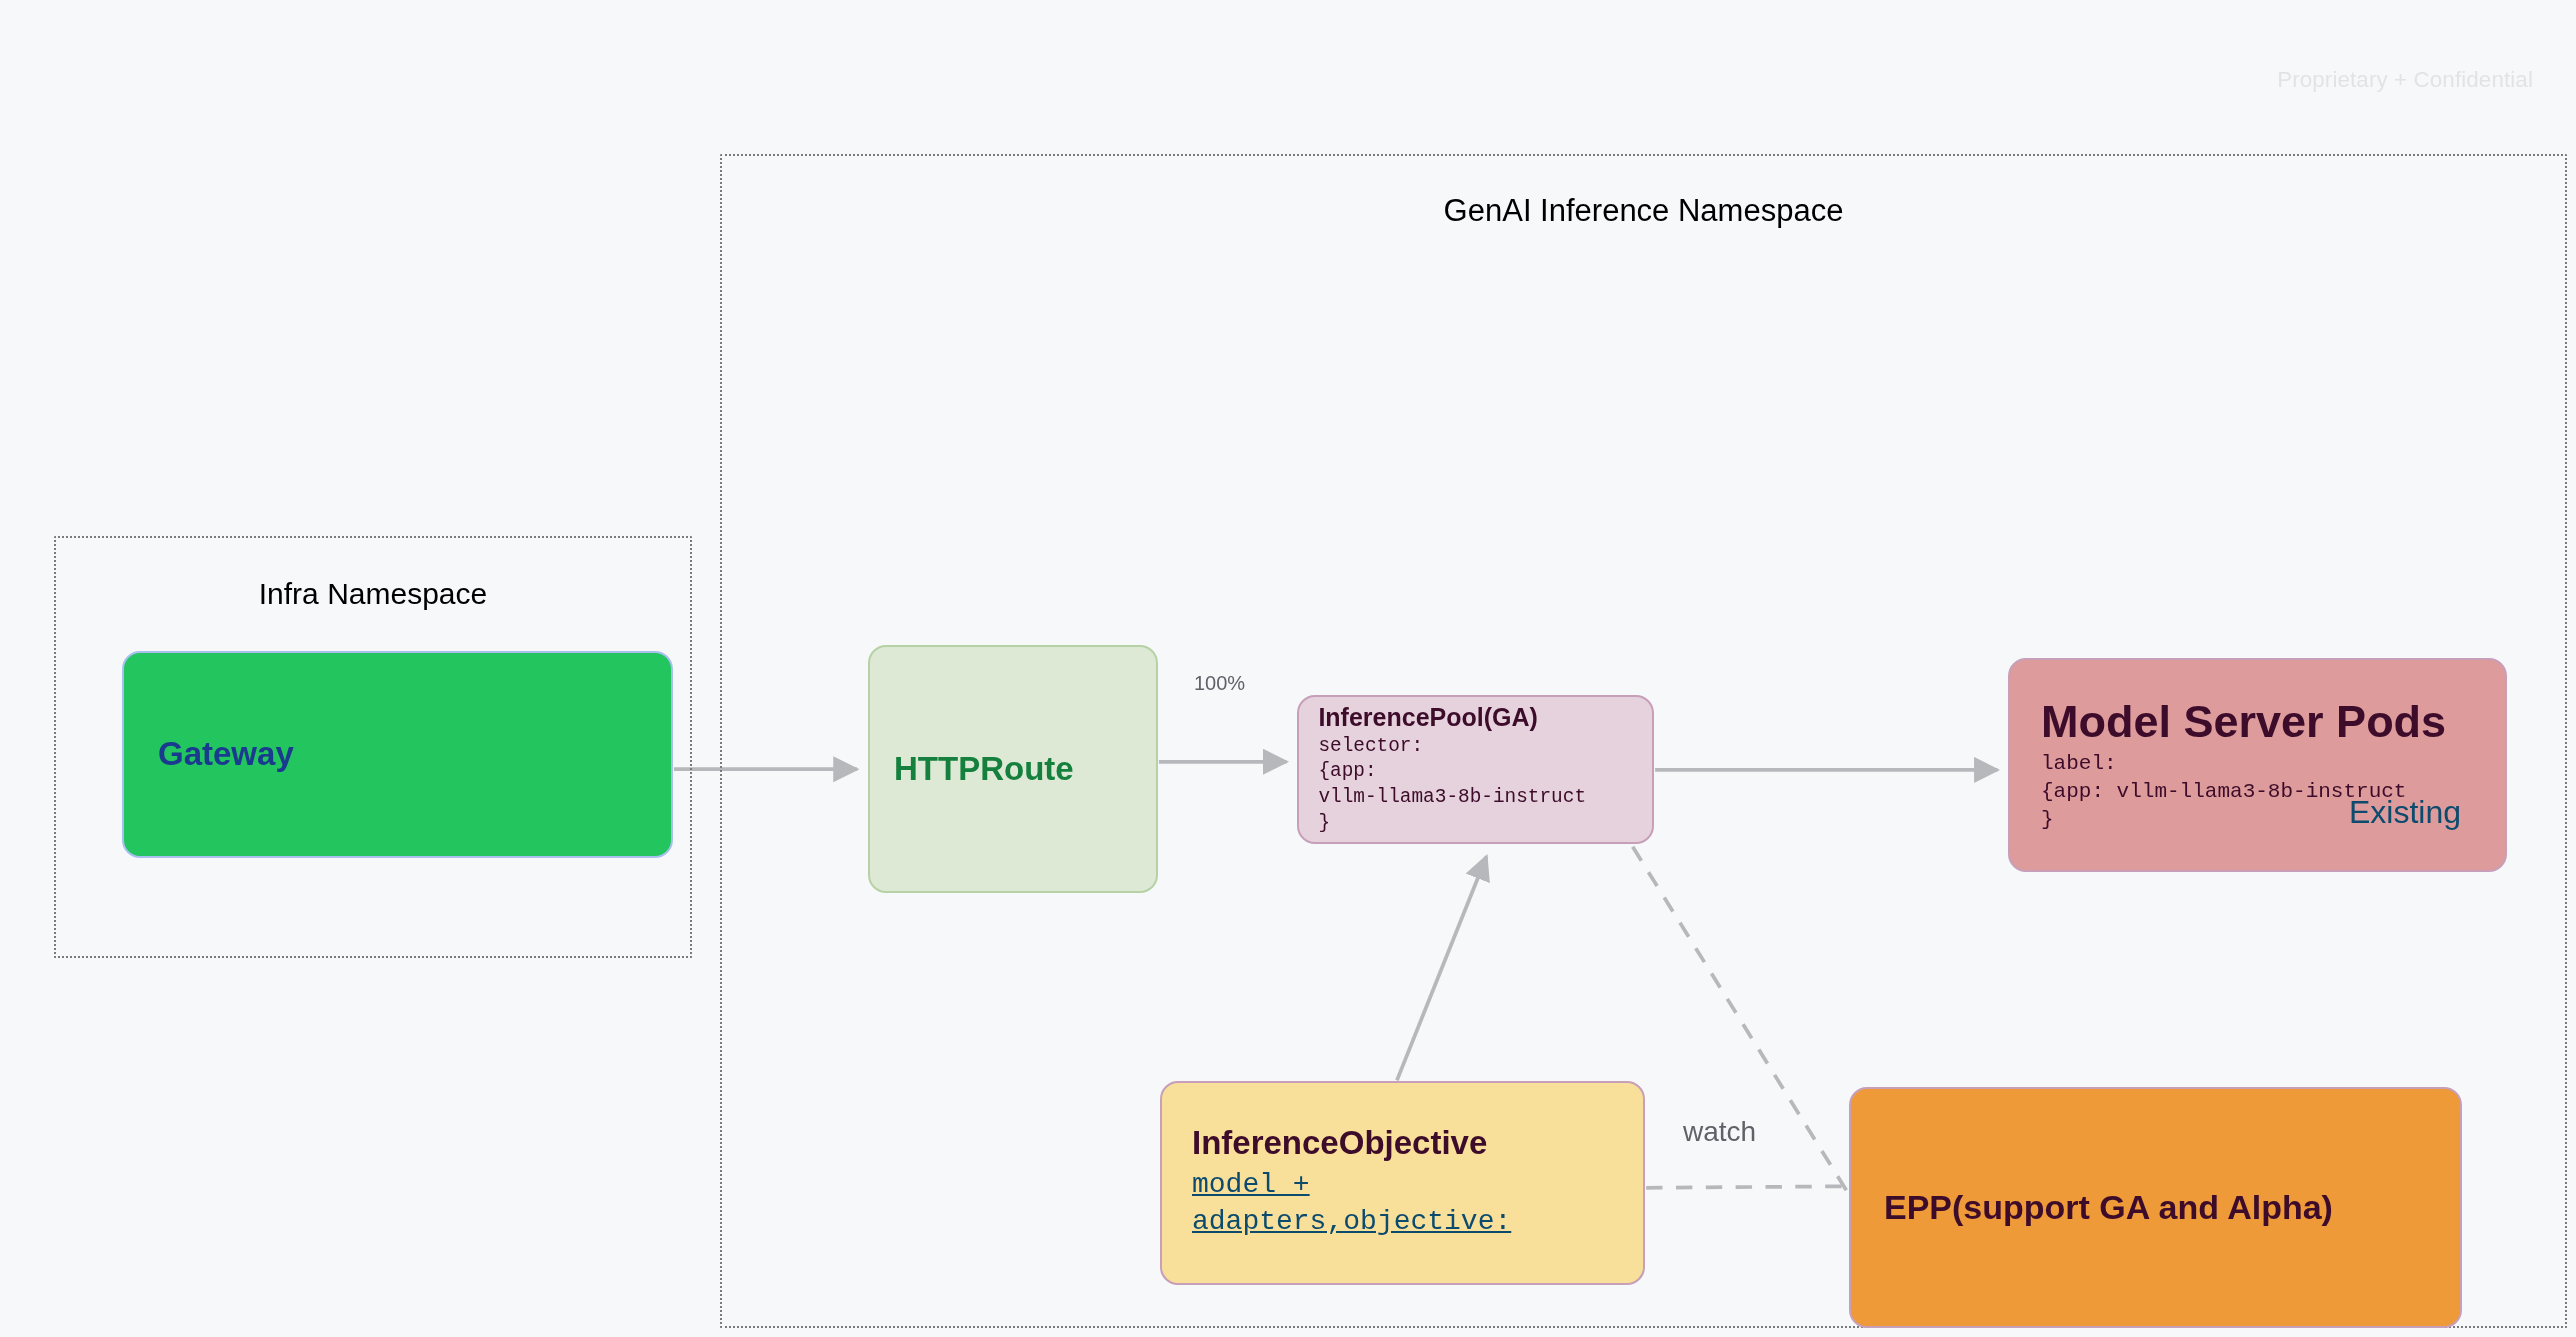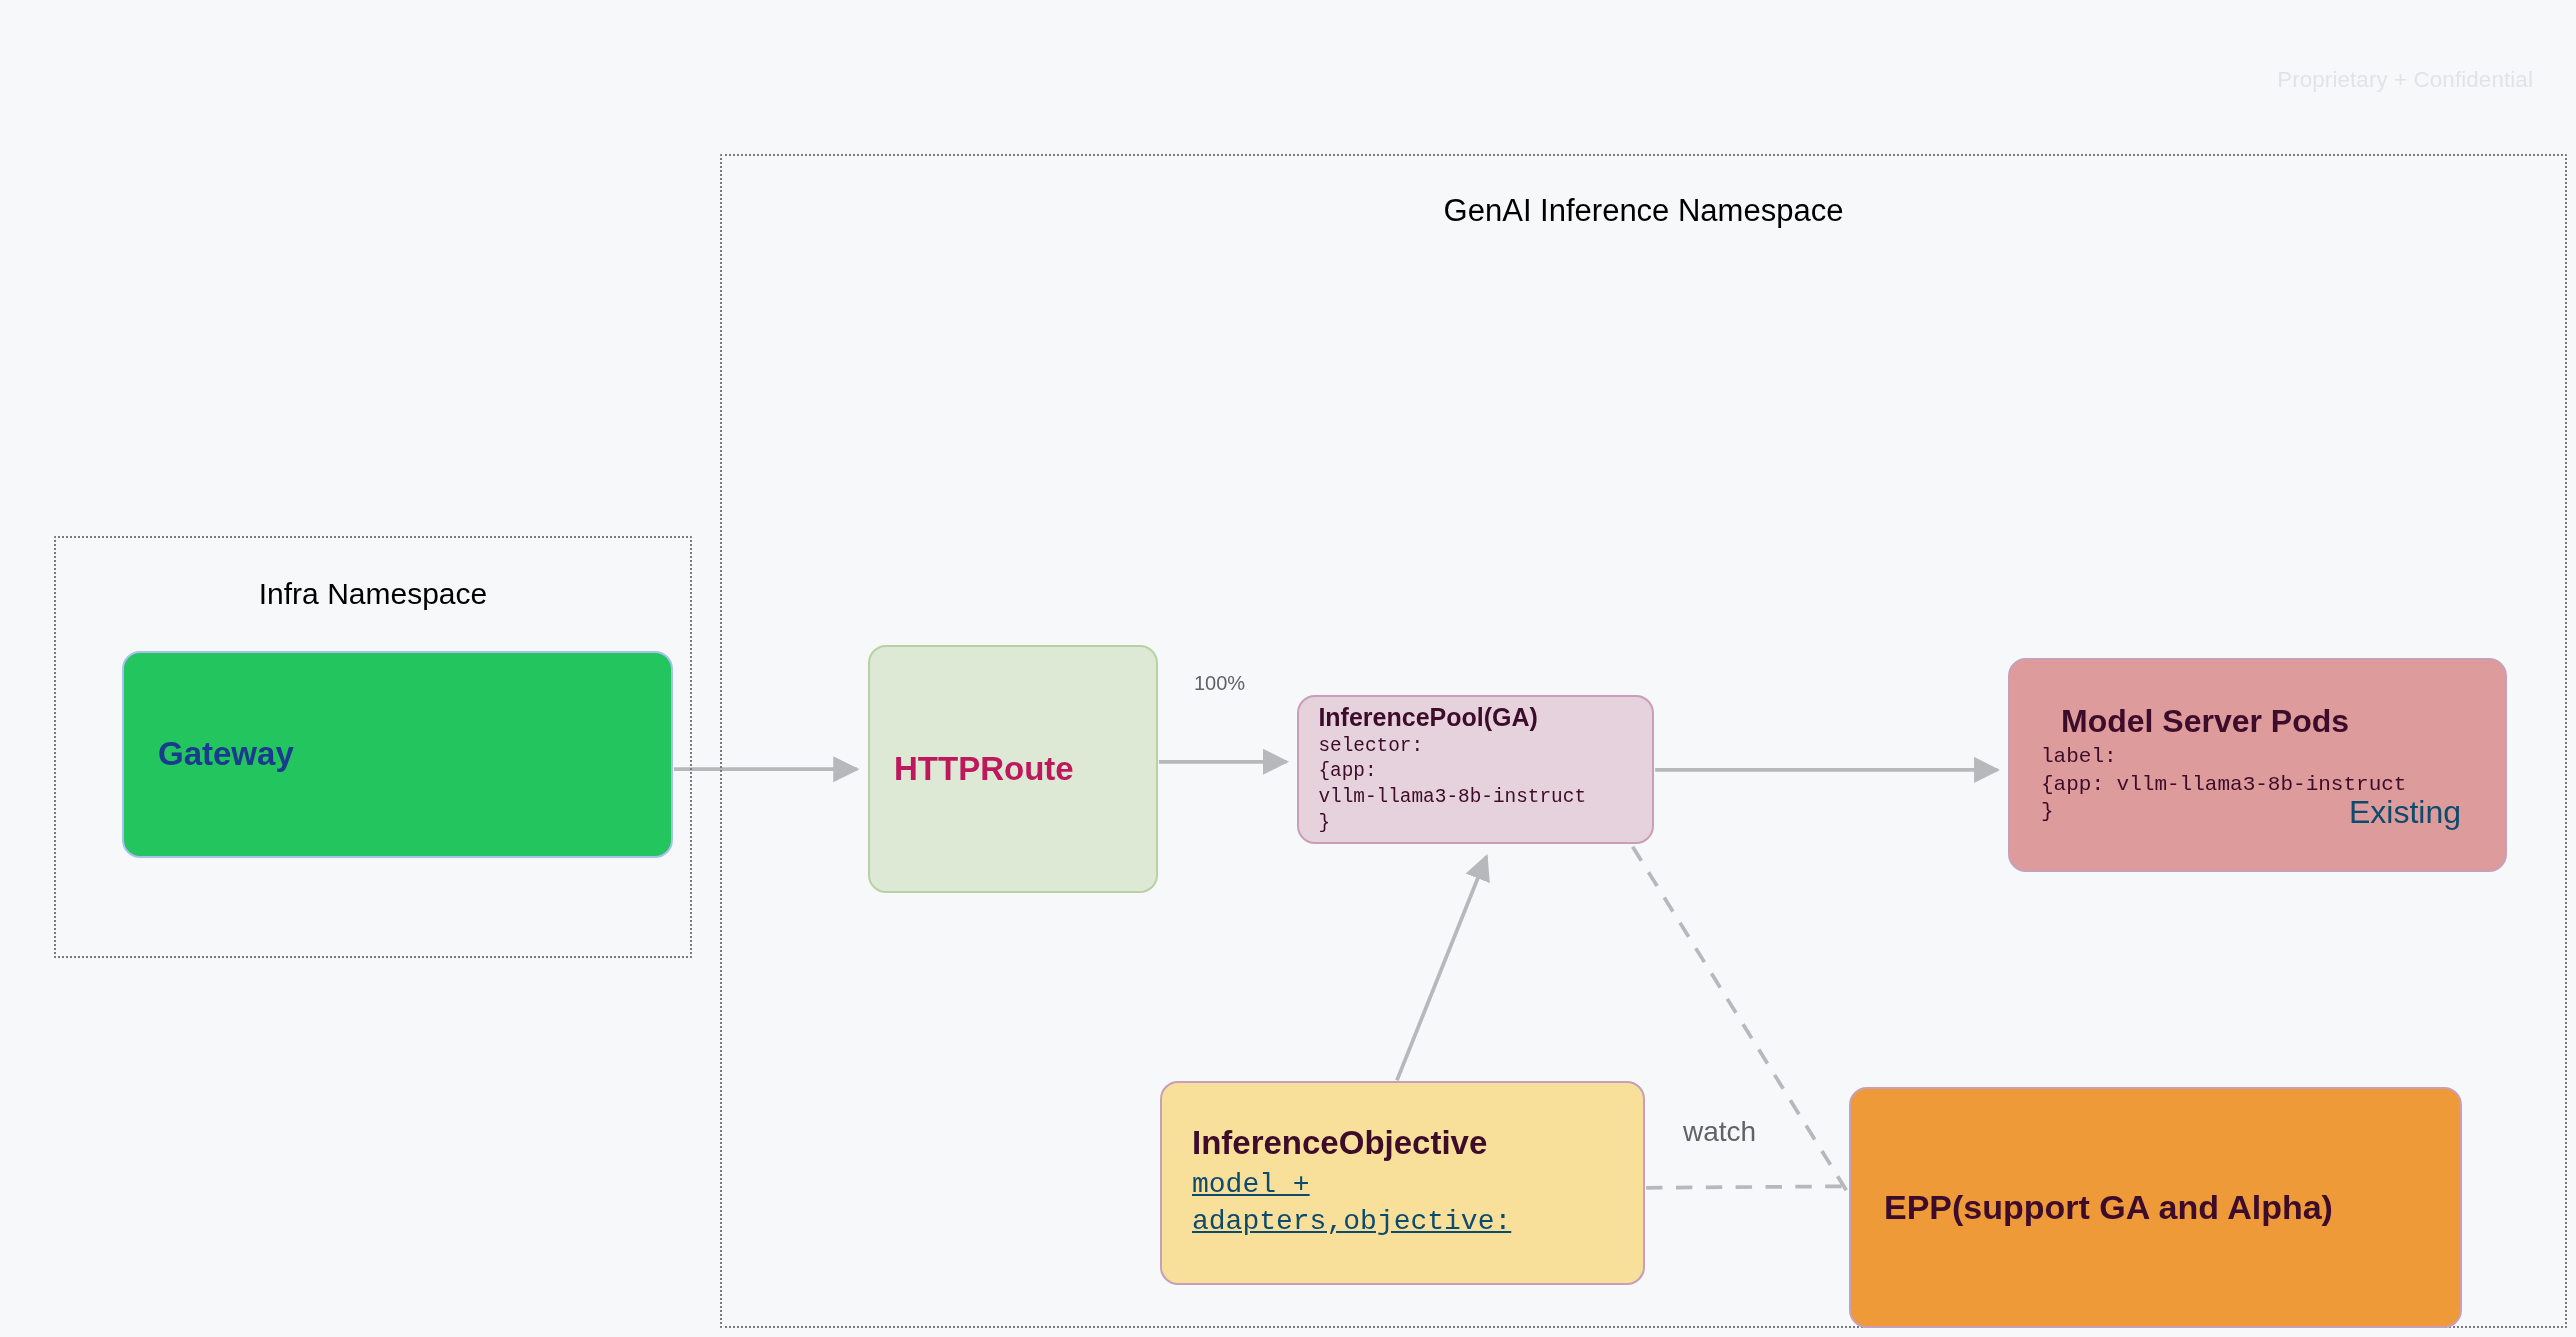--- a/index.html
+++ b/index.html
@@ -108,21 +108,21 @@
     top: 645px;
     width: 290px;
     height: 248px;
     background: #dde9d4;
     border: 2.2px solid #b6d2a4;
     padding: 0 24px;
     align-items: flex-start;
   }
   #node-httproute .title {
     font-size: 33px;
-    color: #be185d;
+    color: #15803d;
   }
 
   
   #node-inferencepool {
     left: 1297px;
     top: 695px;
     width: 357px;
     height: 149px;
     background: #e5d2dc;
     border: 2.2px solid #c79fb9;
@@ -144,24 +144,23 @@
     left: 2008px;
     top: 658px;
     width: 499px;
     height: 214px;
     background: #dd9b9b;
     border: 2.2px solid #c79fb9;
     padding: 0 31px;
     justify-content: center;
   }
   #node-modelserver .title {
-    font-size: 32px;
+    font-size: 45px;
     color: #3d0c2a;
     margin-bottom: 3px;
-    margin-left: 20px;
   }
   #node-modelserver .mono {
     font-size: 21px;
     color: #3d0c2a;
   }
   #node-modelserver .existing {
     position: absolute;
     right: 44px;
     bottom: 39px;
     font-size: 32px;

